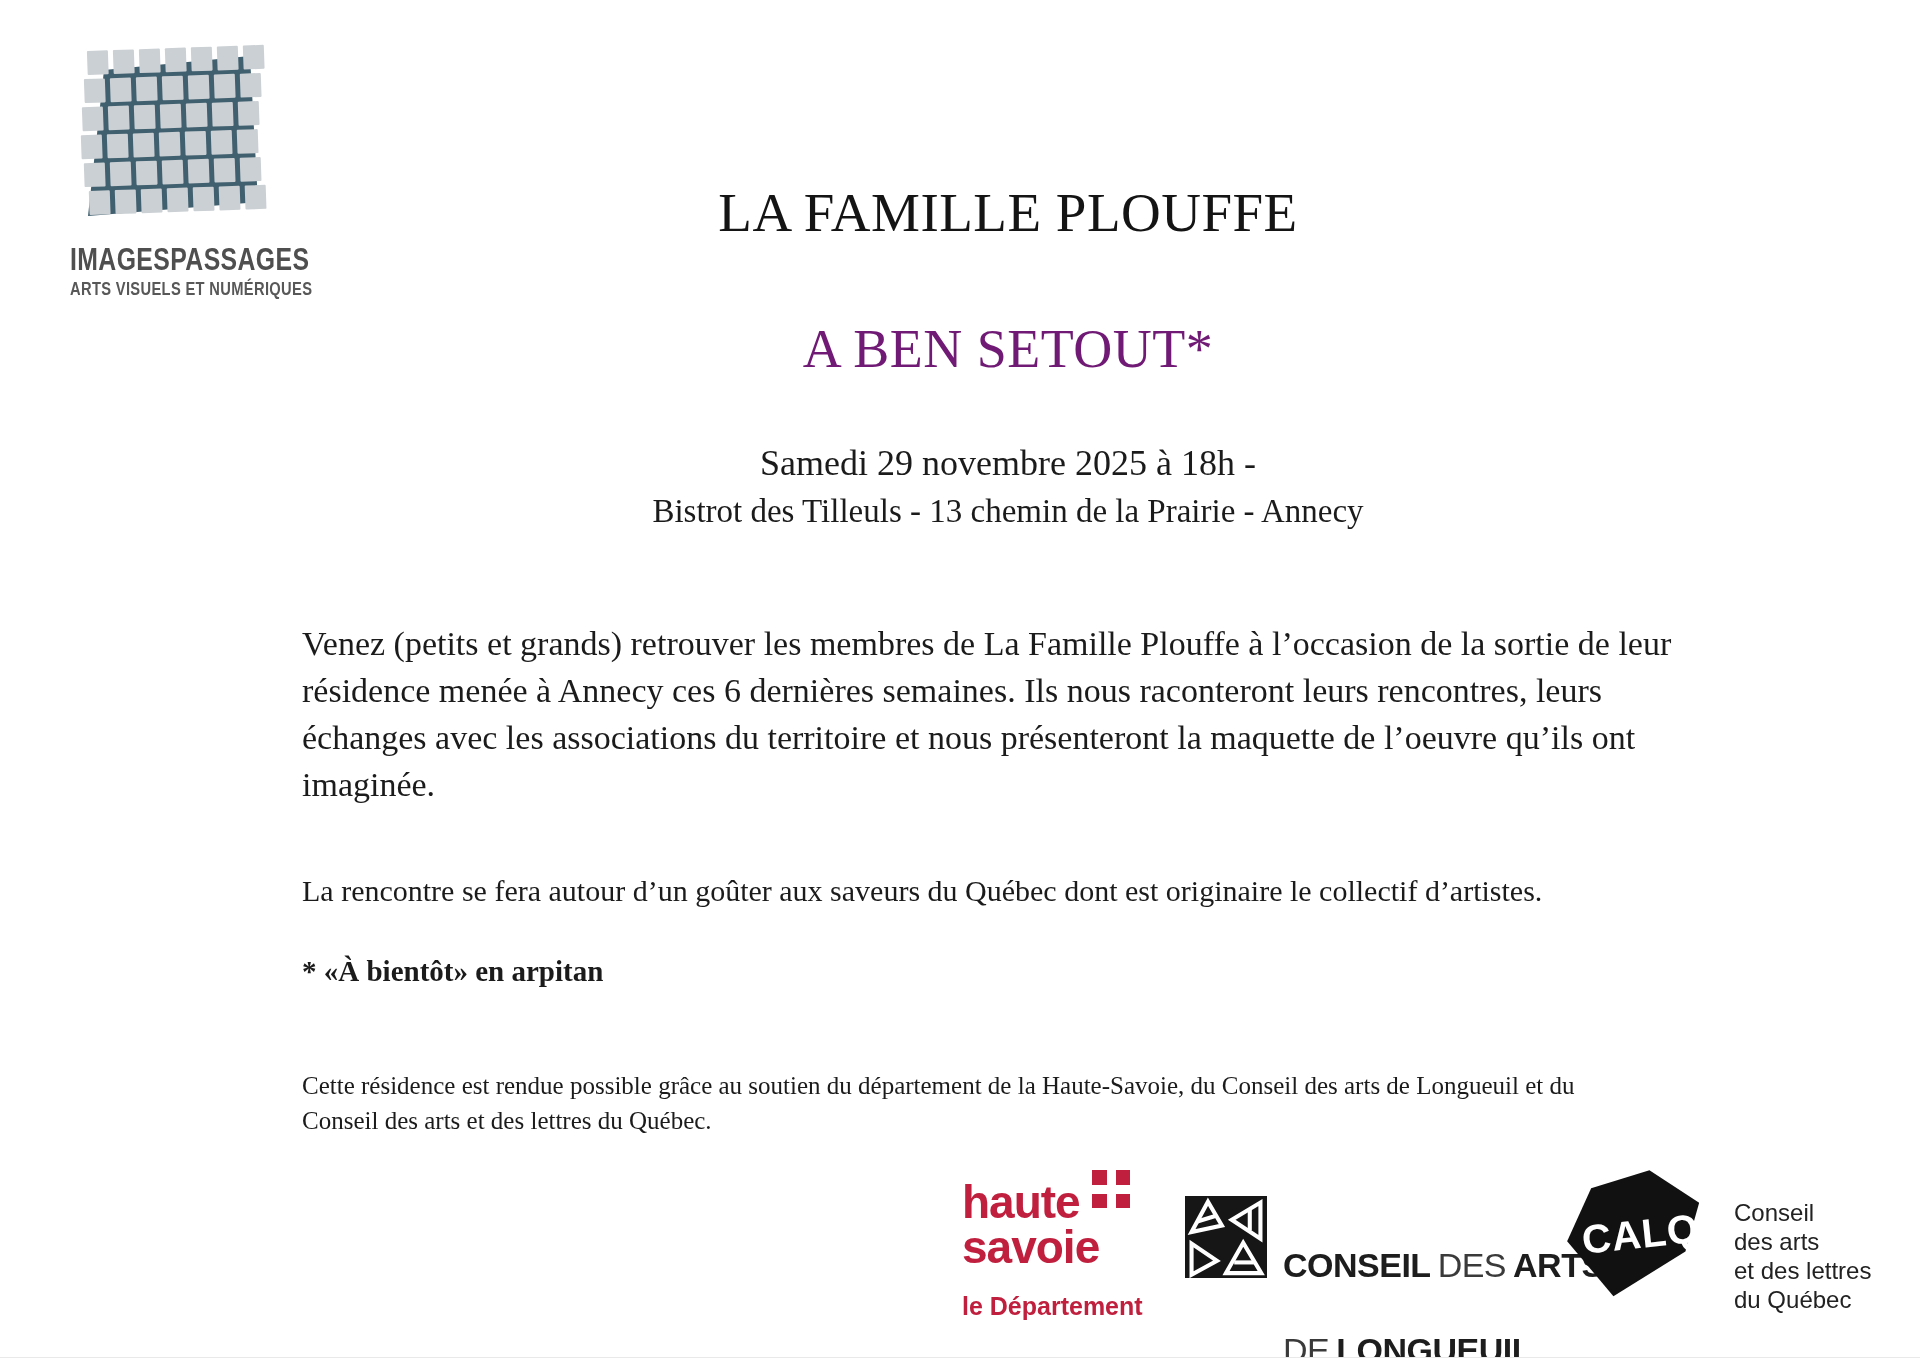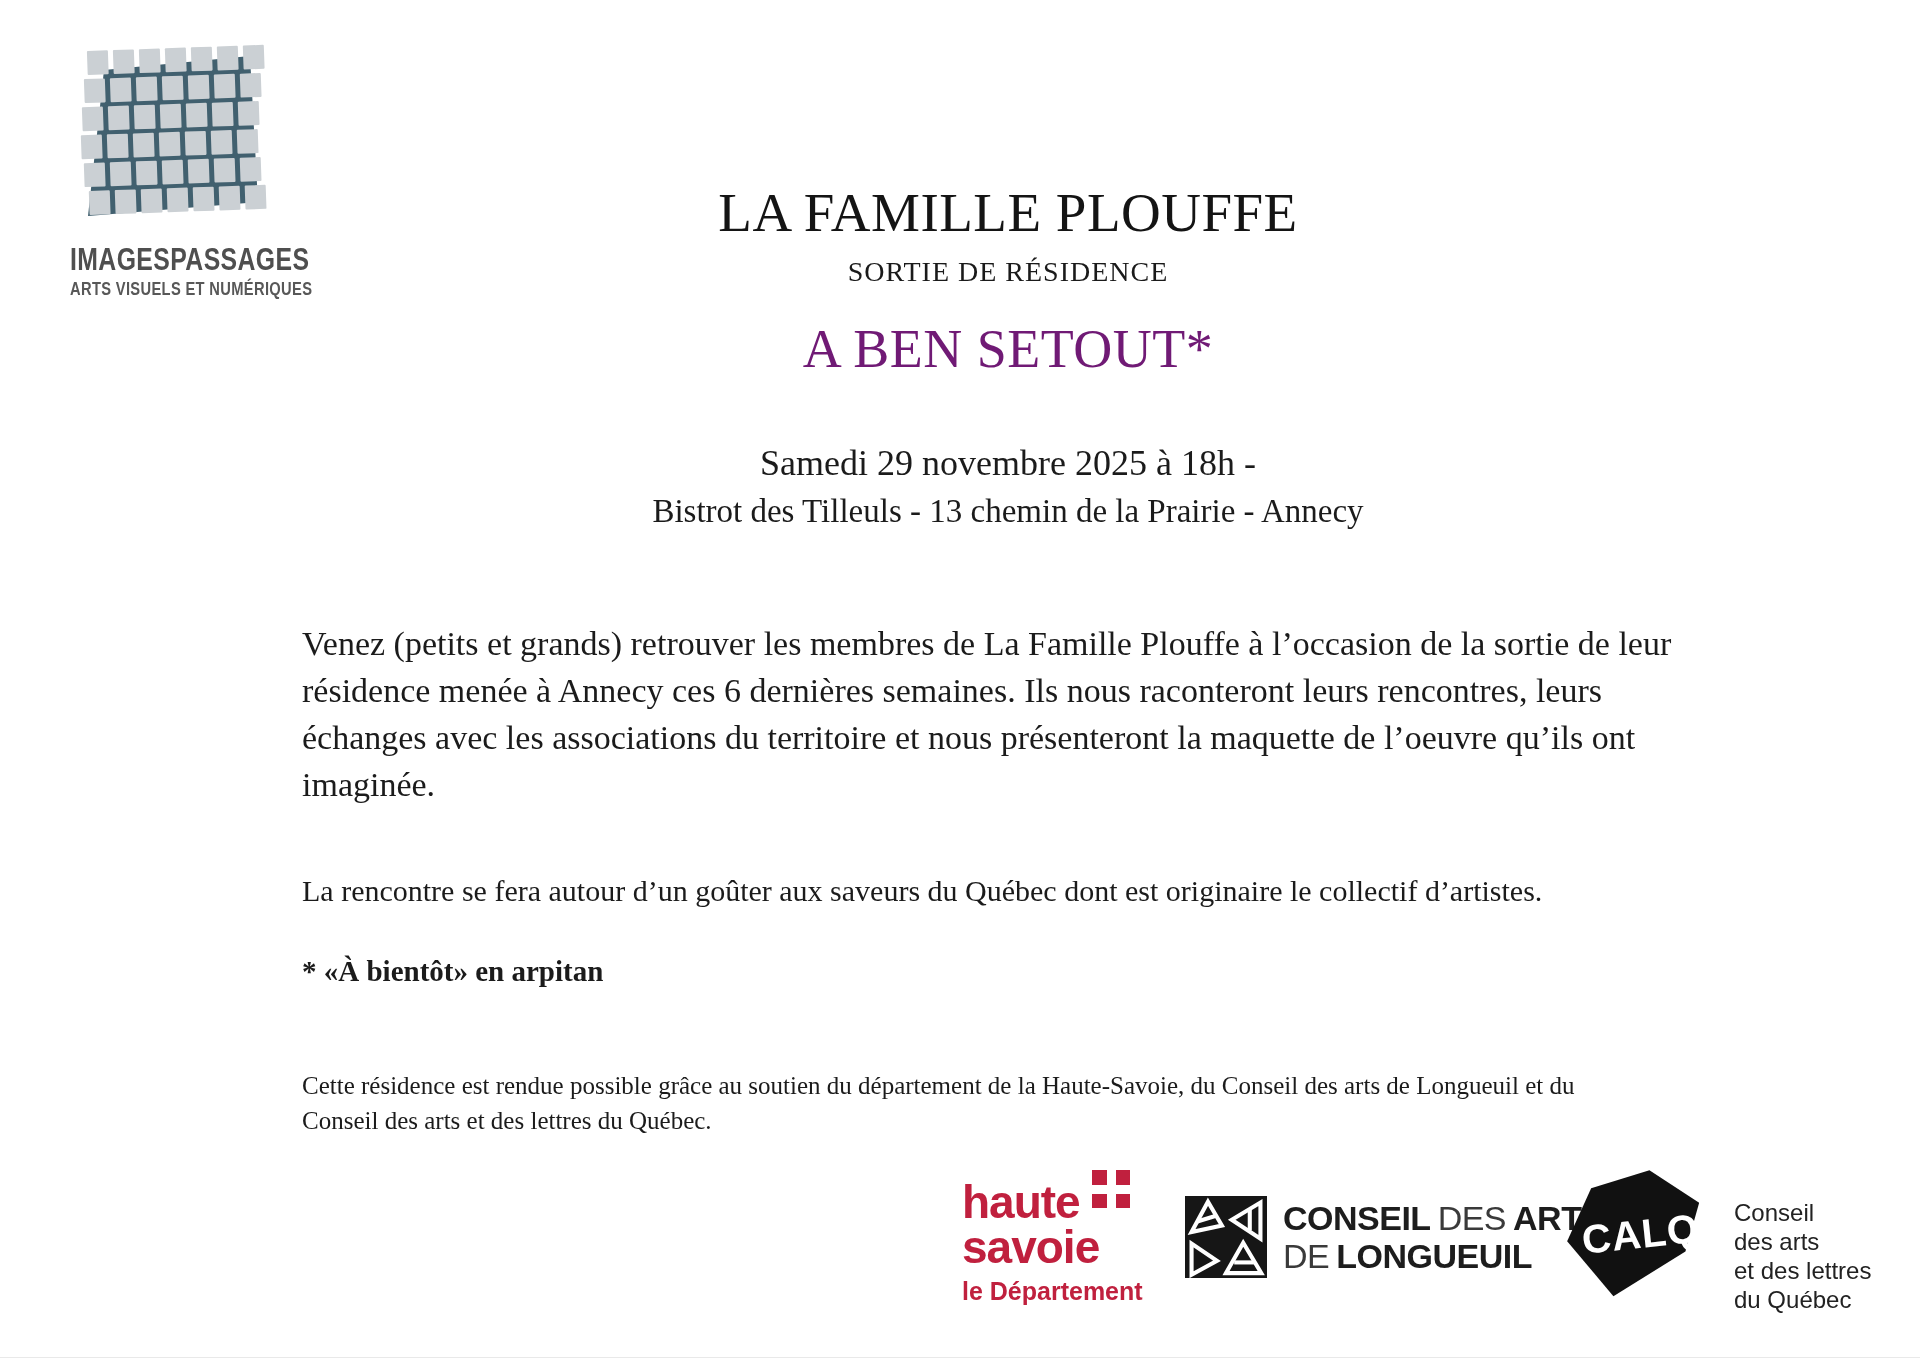--- a/index.html
+++ b/index.html
@@ -50,39 +50,39 @@
   .note{top:955px;font-size:29px;font-weight:700;}
   .credits{top:1068px;font-size:25px;line-height:35px;}
 
   
   .sponsors{position:absolute;left:0;top:0;width:1920px;height:1358px;pointer-events:none;}
   .sponsors > div{position:absolute;}
 
   .hs{left:962px;top:1180px;width:230px;color:var(--red);
       font-family:"Liberation Sans","DejaVu Sans",sans-serif;font-weight:700;}
   .hs-word{font-size:46px;line-height:45px;letter-spacing:-1px;}
-  .hs-dept{font-size:25px;line-height:30px;margin-top:6px;letter-spacing:0;}
+  .hs-dept{font-size:25px;line-height:30px;margin-top:21px;letter-spacing:0;}
   .hs-cross{
     position:absolute;left:130px;top:-10px;width:38px;height:38px;
     background-color:var(--red);
     background-image:linear-gradient(#fff,#fff),linear-gradient(#fff,#fff);
     background-size:100% 9px,9px 100%;
     background-position:center center;
     background-repeat:no-repeat;
   }
 
   .lg{left:1185px;top:1196px;display:flex;align-items:flex-start;}
   .lg-mark{flex:0 0 auto;display:block;}
   .lg-text{
     margin-left:16px;margin-top:3px;
     font-family:"Liberation Sans","DejaVu Sans",sans-serif;
     font-size:34px;line-height:38px;color:#1d1d1d;letter-spacing:-.5px;white-space:nowrap;
   }
   .lg-row span{display:inline-block;}
-  .lg-row span + span{margin-left:7px;}
+  .lg-row span + span{margin-left:7px;margin-top:47px;}
   .w700{font-weight:700;}
   .w300{font-weight:400;color:#3a3a3a;}
 
   .calq{left:1562px;top:1166px;display:flex;align-items:flex-start;}
   .calq-gem{flex:0 0 auto;display:block;}
   .calq-caption{
     margin-left:22px;margin-top:32px;
     font-family:"Liberation Sans","DejaVu Sans",sans-serif;
     font-size:24px;line-height:29px;color:#222;white-space:nowrap;
   }
@@ -151,21 +151,20 @@
             <rect x="169" y="144" width="21" height="24" rx="1"></rect>
         </g>
       </g>
     </svg>
     <div class="brand-title">IMAGESPASSAGES</div>
     <div class="brand-subtitle">ARTS VISUELS ET NUMÉRIQUES</div>
   </header>
 
   <section class="center">
     <h1 class="title">LA FAMILLE PLOUFFE</h1>
-    <div class="subtitle">SORTIE DE RÉSIDENCE</div>
     <h2 class="event">A BEN SETOUT*</h2>
     <div class="date1">Samedi 29 novembre 2025 à 18h -</div>
     <div class="date2">Bistrot des Tilleuls - 13 chemin de la Prairie - Annecy</div>
   </section>
 
   <section class="content">
     <p class="p1">Venez (petits et grands) retrouver les membres de La Famille Plouffe à l’occasion de la sortie de leur résidence menée à Annecy ces 6 dernières semaines. Ils nous raconteront leurs rencontres, leurs échanges avec les associations du territoire et nous présenteront la maquette de l’oeuvre qu’ils ont imaginée.</p>
     <p class="p2">La rencontre se fera autour d’un goûter aux saveurs du Québec dont est originaire le collectif d’artistes.</p>
     <p class="note">* «À bientôt» en arpitan</p>
     <p class="credits">

